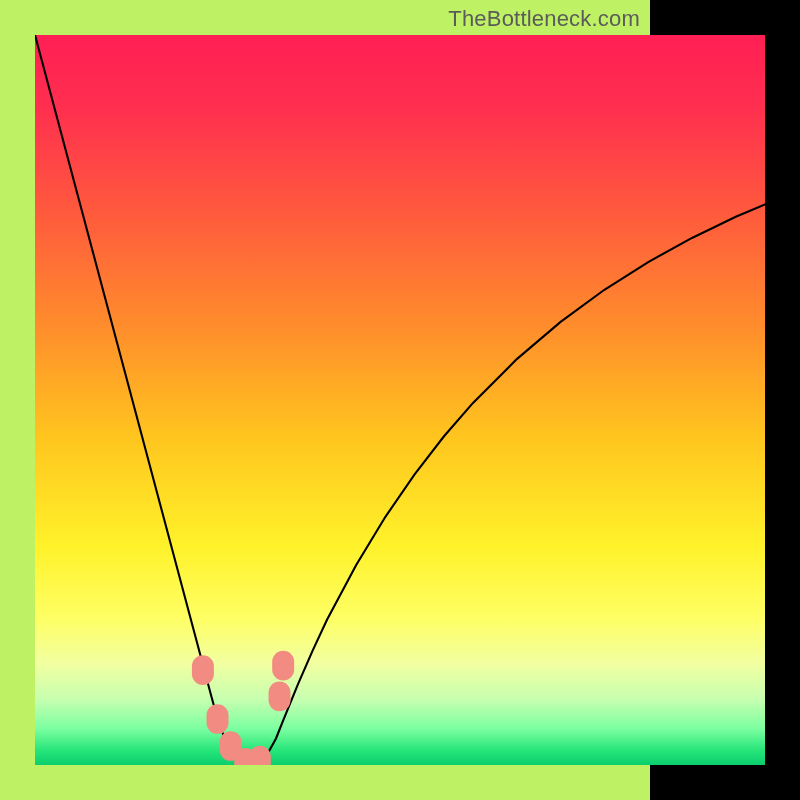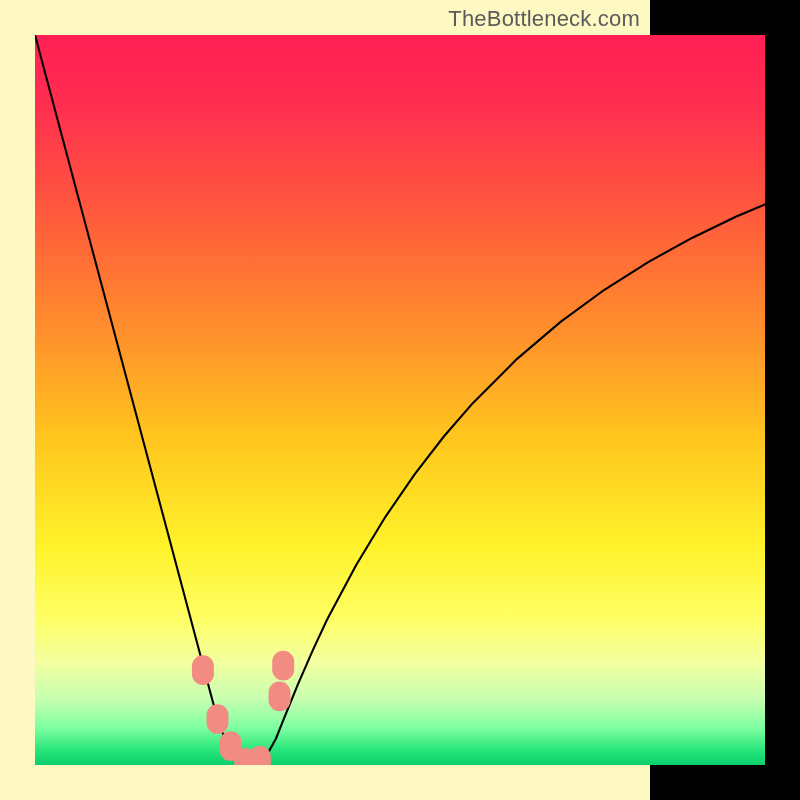--- a/index.html
+++ b/index.html
@@ -10,21 +10,21 @@
     overflow: hidden;
     background: #000;
     font-family: Arial, Helvetica, sans-serif;
   }
   .frame {
     position: absolute;
     left: 0;
     top: 0;
     width: 650px;
     height: 800px;
-    background: #fef9c3;
+    background: #bef264;
   }
   .plot {
     position: absolute;
     left: 35px;
     top: 35px;
     width: 730px;
     height: 730px;
   }
   .watermark {
     position: absolute;

